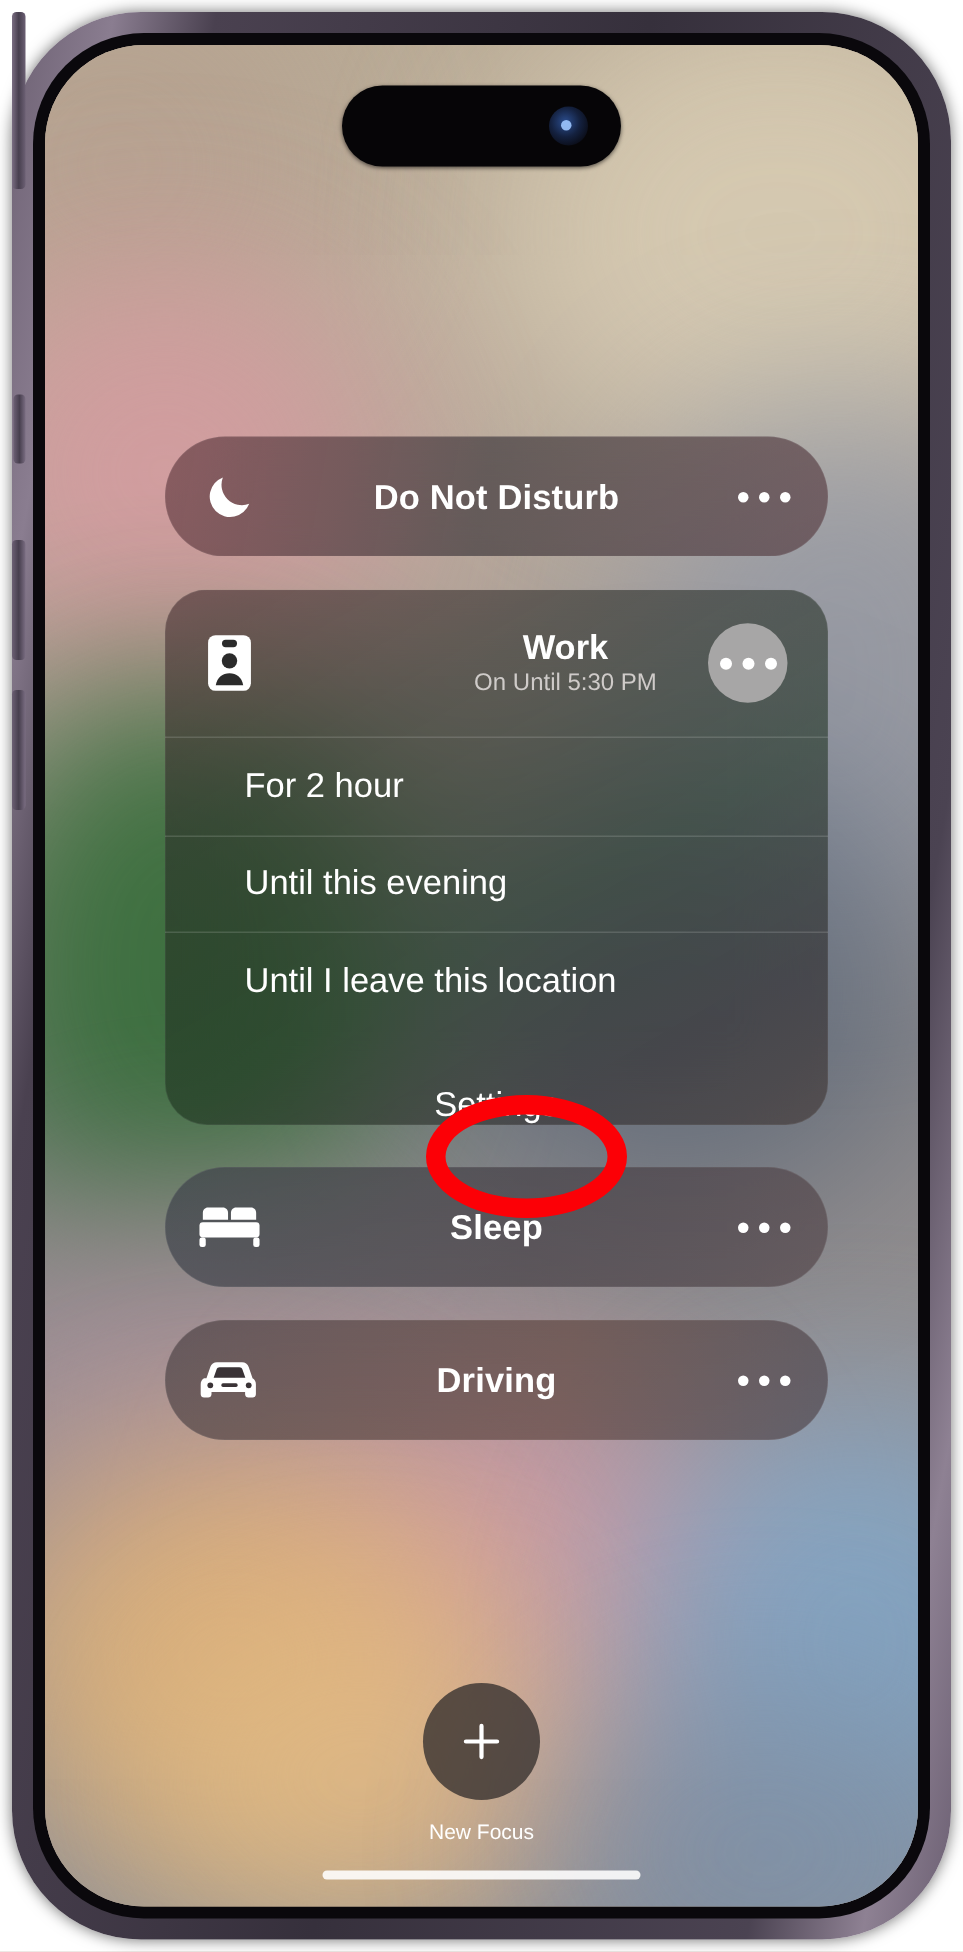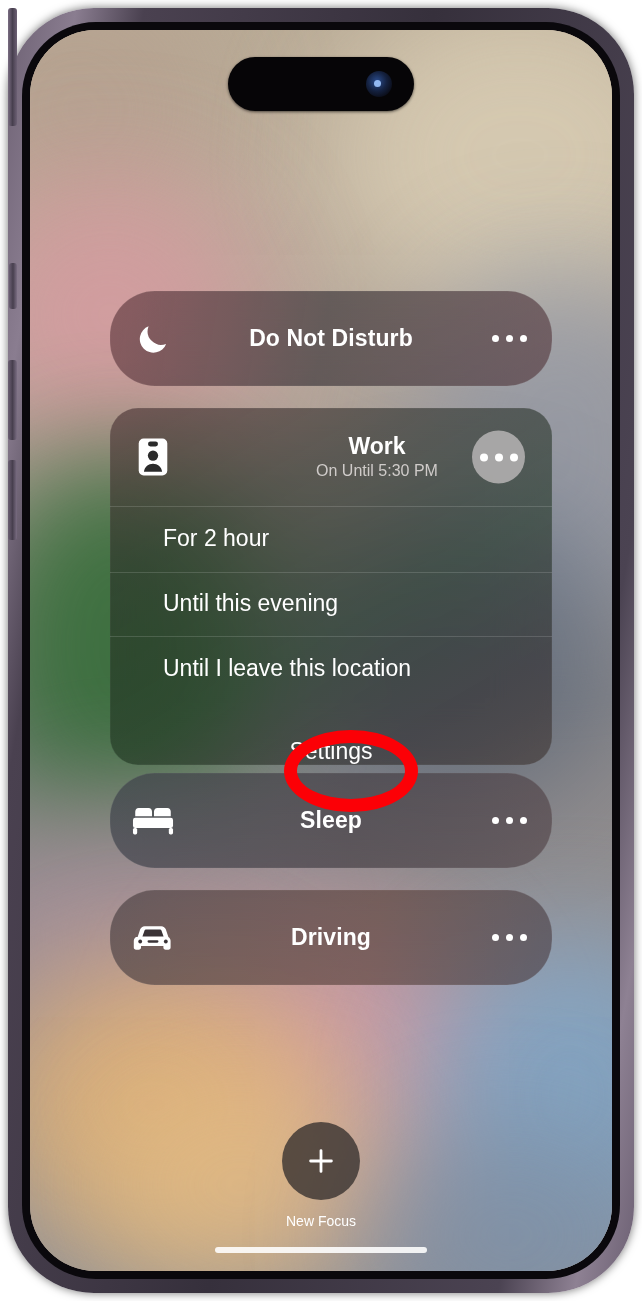--- a/index.html
+++ b/index.html
@@ -84,41 +84,41 @@
 
   
   #focus-list { position:absolute; left:80px; top:261px; width:442px; }
 
   .focus-card {
     position:relative; width:442px;
     background:rgba(32,28,30,.56);
     -webkit-backdrop-filter:blur(28px); backdrop-filter:blur(28px);
     box-shadow:inset 0 0 0 .5px rgba(255,255,255,.07);
   }
-  .pill-card { height:95px; border-radius:45px; margin-bottom:22px; display:flex; align-items:center; }
+  .pill-card { height:80px; border-radius:45px; margin-bottom:22px; display:flex; align-items:center; }
   .card-tint-dnd     { background:linear-gradient(100deg, rgba(92,52,58,.62) 0%, rgba(44,40,46,.60) 48%, rgba(80,50,56,.60) 100%); }
   .card-tint-sleep   { background:linear-gradient(100deg, rgba(52,56,68,.60) 0%, rgba(58,52,58,.60) 55%, rgba(78,62,66,.60) 100%);justify-content:center; }
   .card-tint-driving { background:linear-gradient(100deg, rgba(62,54,58,.60) 0%, rgba(84,60,52,.60) 60%, rgba(70,58,64,.60) 100%);align-items:center; }
 
   .card-icon {
     width:86px; flex:none; display:flex; align-items:center; justify-content:center;
     color:#ffffff;
   }
   .card-icon svg { display:block; }
   .card-title {
     flex:1; text-align:center; color:#ffffff;
     font-size:23px; font-weight:bold; letter-spacing:.1px;
   }
   .card-ellipsis {
     width:86px; flex:none; display:flex; align-items:center; justify-content:center; gap:7px;
   }
   .card-ellipsis .dot { width:7px; height:7px; border-radius:50%; background:#ffffff; }
 
   
-  #work-card { border-radius:28px; margin-bottom:8px; overflow:hidden;
+  #work-card { border-radius:28px; margin-bottom:28px; overflow:hidden;
     background:linear-gradient(150deg, rgba(74,46,50,.60) 0%, rgba(40,42,38,.58) 28%,
                rgba(26,46,28,.56) 58%, rgba(44,40,40,.58) 82%, rgba(62,50,46,.58) 100%); }
   #work-header { height:98px; display:flex; align-items:center; position:relative; }
   #work-header-text { flex:1; text-align:center; padding-left:6px; }
   #work-title { color:#ffffff; font-size:23px; font-weight:bold; line-height:1.05; }
   #work-subtitle { color:#cfcbc9; font-size:16px; margin-top:3px; }
   #work-ellipsis-button {
     position:absolute; right:27px; top:50%; transform:translateY(-50%);
     width:53px; height:53px; border-radius:50%;
     background:rgba(175,173,173,.92);

